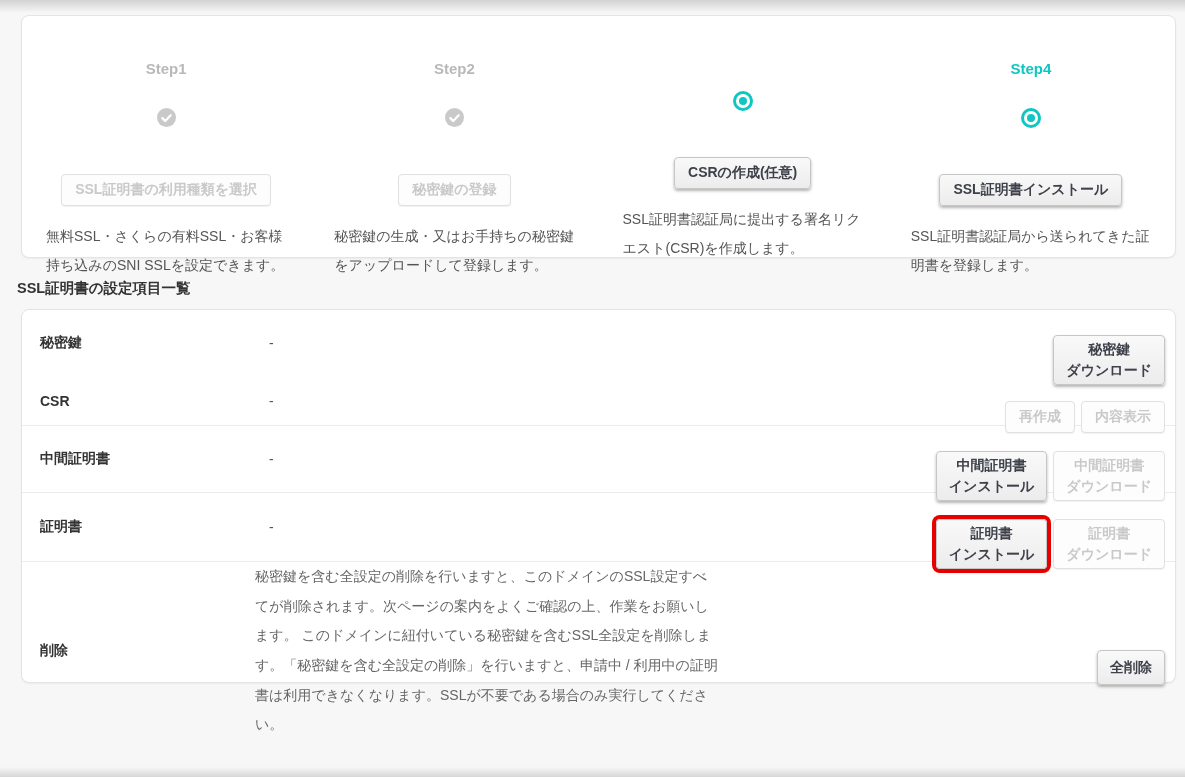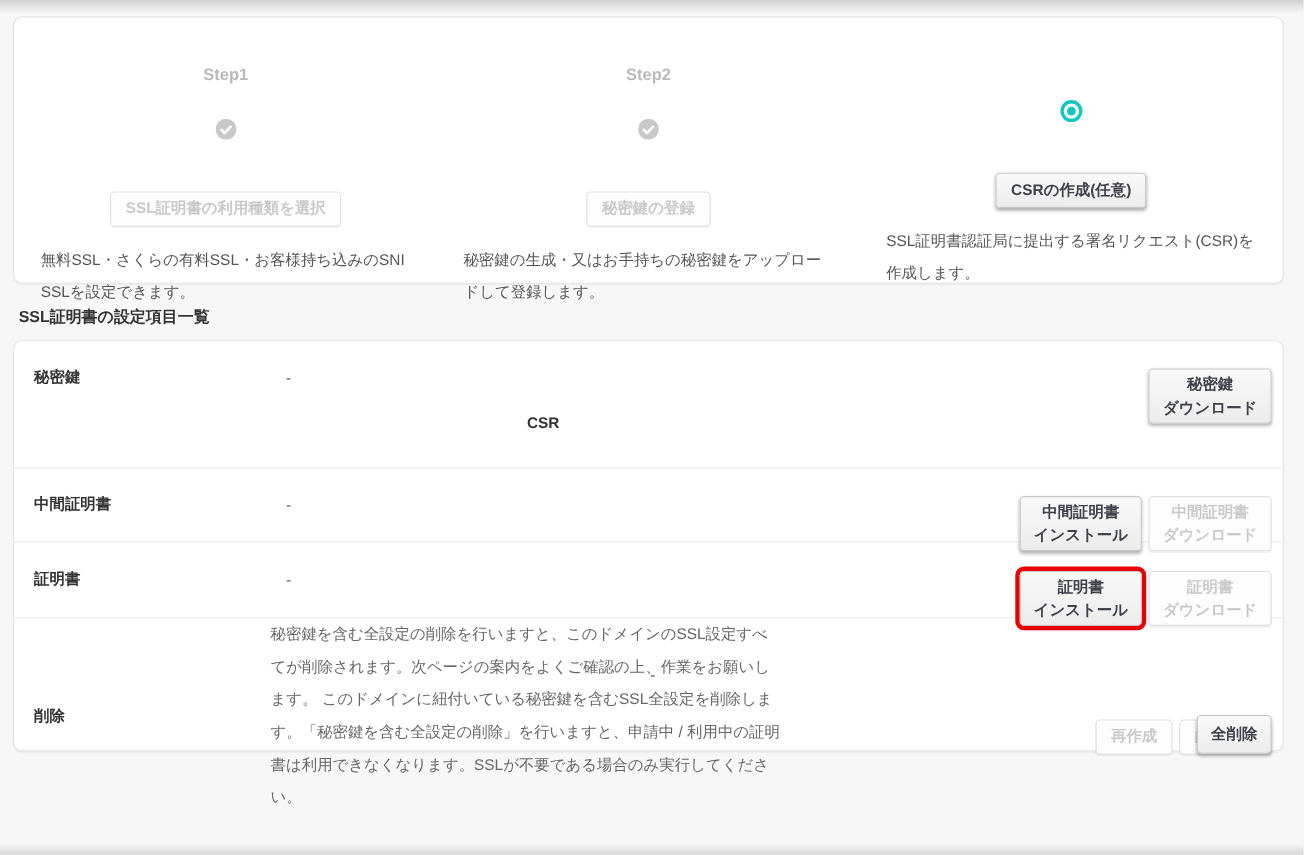--- a/index.html
+++ b/index.html
@@ -13,21 +13,21 @@
   }
   .top-shade {
     position:absolute; top:0; left:0; right:0; height:13px;
     background:linear-gradient(to bottom,#d2d2d2,rgba(247,247,247,0));
   }
   .bottom-shade {
     position:absolute; bottom:0; left:0; right:0; height:10px;
     background:linear-gradient(to bottom,rgba(247,247,247,0),#d6d6d6);
   }
   .card {
-    position:absolute; left:12px; width:1155px;
+    position:absolute; left:21px; width:1155px;
     background:#fff;
     border:1px solid #e4e4e4;
     border-radius:8px;
     box-shadow:0 1px 2px rgba(0,0,0,0.05);
   }
 
   
   #steps-card { top:15px; height:243px; display:flex; }
   .step { flex:1 1 0; padding:44px 24px 0 24px; }
   .step-title {
@@ -80,21 +80,21 @@
   #table-card { top:309px; height:374px; display:flex; flex-direction:column; }
   .trow {
     display:flex; align-items:center;
     padding:0 10px 0 18px;
   }
   .trow.bordered { border-bottom:1px solid #ebebeb; }
   .tlabel { width:229px; flex:0 0 229px; font-size:14px; font-weight:bold; color:#333; }
   .tvalue { font-size:14px; color:#555; flex:1 1 auto; }
   .tbuttons { margin-left:auto; display:flex; gap:6px; align-items:center; }
   #row-private-key { height:66px; }
-  #row-csr { height:50px;flex-direction:column; }
+  #row-csr { height:50px; }
   #row-intermediate { height:67px; }
   #row-cert { height:69px;justify-content:flex-end; }
   #row-delete { flex:1 1 auto; }
   #row-delete .tlabel { flex:0 0 215px; width:215px; }
   .delete-desc {
     width:465px; flex:0 0 465px;
     font-size:14px; line-height:2.12; color:#666;
   }
 </style>
 </head>
@@ -139,20 +139,30 @@
   <div class="step current">
     <div class="step-icon-wrap">
       <span class="radio-icon"></span>
     </div>
     <div class="step-btn-wrap">
       <button class="btn">CSRの作成(任意)</button>
     </div>
     <div class="step-desc">SSL証明書認証局に提出する署名リクエスト(CSR)を作成します。</div>
   </div>
 
+  <div class="step current">
+    <div class="step-title">Step4</div>
+    <div class="step-icon-wrap">
+      <span class="radio-icon"></span>
+    </div>
+    <div class="step-btn-wrap">
+      <button class="btn">SSL証明書インストール</button>
+    </div>
+    <div class="step-desc">SSL証明書認証局から送られてきた証明書を登録します。</div>
+  </div>
 
 </div>
 
 <div class="section-title">SSL証明書の設定項目一覧</div>
 
 <div class="card" id="table-card">
 
   <div class="trow" id="row-private-key">
     <div class="tlabel">秘密鍵</div>
     <div class="tvalue">-</div>

